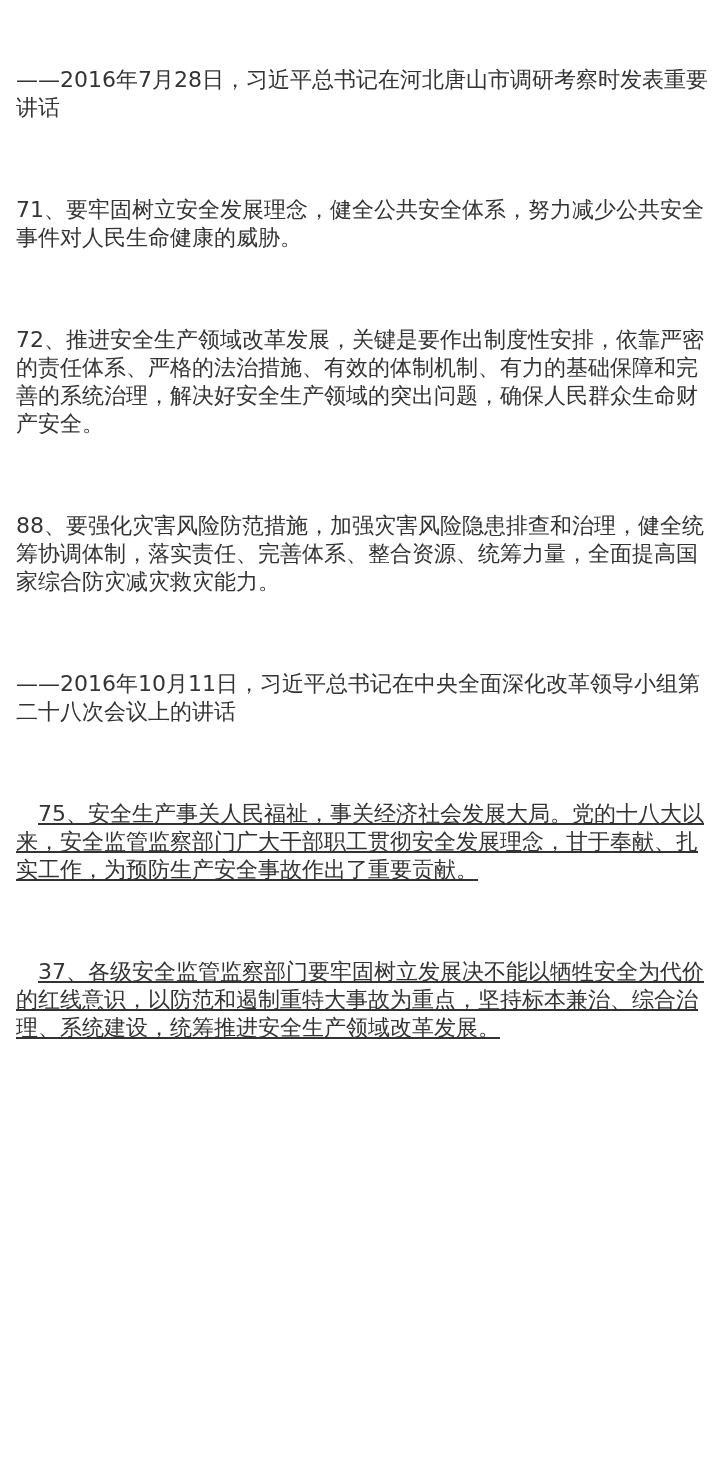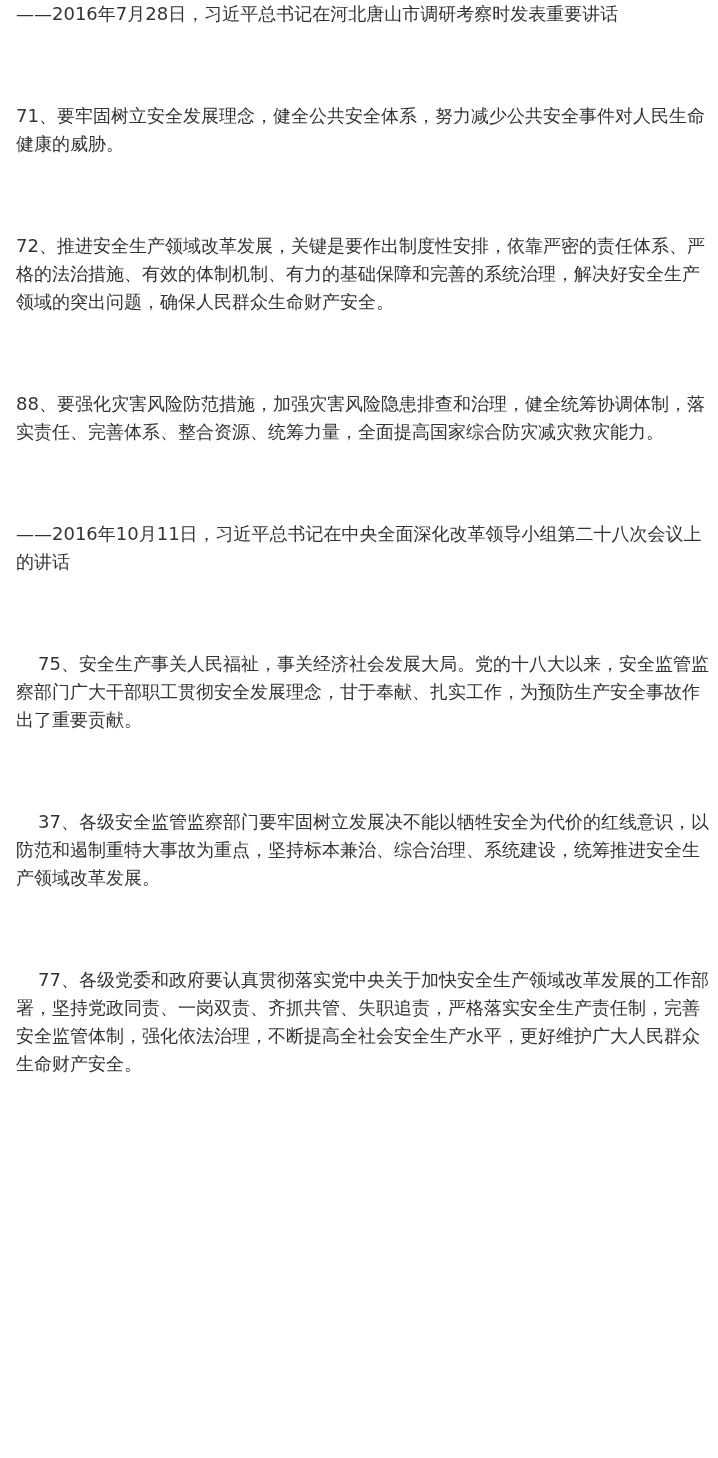--- a/index.html
+++ b/index.html
@@ -9,39 +9,40 @@
   }
   body {
     width: 718px;
     height: 1458px;
     overflow: hidden;
     font-family: "DejaVu Sans", sans-serif;
   }
   .article {
     width: 694px;
     margin: 0 8px 0 16px;
-    font-size: 18px;
+    padding-top: 66px;
+    font-size: 22px;
     line-height: 28px;
     color: #333333;
     text-align: left;
     letter-spacing: 0;
   }
   .article p {
     margin: 0 0 74px 0;
     padding: 0;
   }
   .article p.indent {
     text-indent: 22px;
+    text-decoration: underline;
   }
 </style>
 </head>
 <body>
 
 <div class="article">
   <p class="source">——2016年7月28日，习近平总书记在河北唐山市调研考察时发表重要讲话</p>
   <p class="quote">71、要牢固树立安全发展理念，健全公共安全体系，努力减少公共安全事件对人民生命健康的威胁。</p>
   <p class="quote">72、推进安全生产领域改革发展，关键是要作出制度性安排，依靠严密的责任体系、严格的法治措施、有效的体制机制、有力的基础保障和完善的系统治理，解决好安全生产领域的突出问题，确保人民群众生命财产安全。</p>
   <p class="quote">88、要强化灾害风险防范措施，加强灾害风险隐患排查和治理，健全统筹协调体制，落实责任、完善体系、整合资源、统筹力量，全面提高国家综合防灾减灾救灾能力。</p>
   <p class="source">——2016年10月11日，习近平总书记在中央全面深化改革领导小组第二十八次会议上的讲话</p>
   <p class="quote indent">75、安全生产事关人民福祉，事关经济社会发展大局。党的十八大以来，安全监管监察部门广大干部职工贯彻安全发展理念，甘于奉献、扎实工作，为预防生产安全事故作出了重要贡献。</p>
   <p class="quote indent">37、各级安全监管监察部门要牢固树立发展决不能以牺牲安全为代价的红线意识，以防范和遏制重特大事故为重点，坚持标本兼治、综合治理、系统建设，统筹推进安全生产领域改革发展。</p>
-  <p class="quote indent">77、各级党委和政府要认真贯彻落实党中央关于加快安全生产领域改革发展的工作部署，坚持党政同责、一岗双责、齐抓共管、失职追责，严格落实安全生产责任制，完善安全监管体制，强化依法治理，不断提高全社会安全生产水平，更好维护广大人民群众生命财产安全。</p>
 </div>
 
 </body></html>

